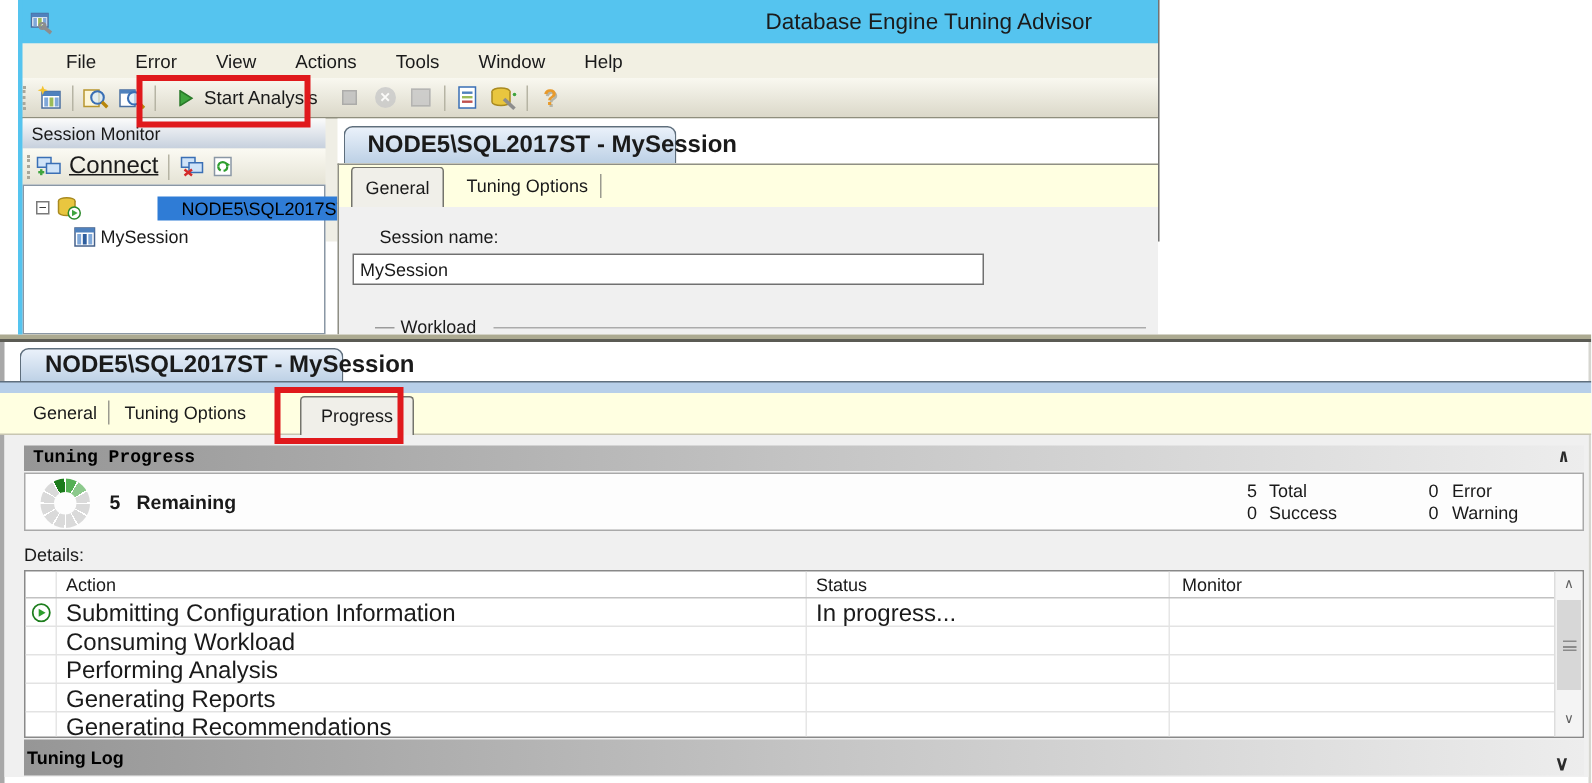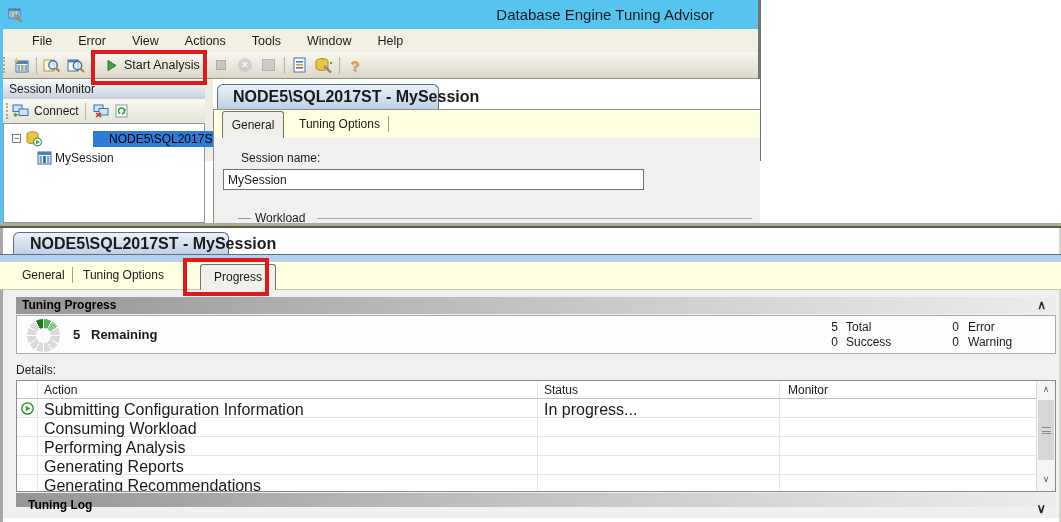--- a/index.html
+++ b/index.html
@@ -1,21 +1,21 @@
 <!DOCTYPE html>
 <html><head>
 <meta charset="utf-8">
 <style>
   *{box-sizing:border-box;margin:0;padding:0;}
   html,body{width:1061px;height:522px;}
   body{font-family:"Liberation Sans",sans-serif;background:#fff;color:#1a1a1a;}
   #canvas{position:relative;width:1061px;height:522px;background:#fff;overflow:hidden;}
 
   
-  #topwin{position:absolute;left:0;top:0;width:761px;height:161px;background:#EFEEE5;border-right:3px solid #737373;}
+  #topwin{position:absolute;left:12px;top:0;width:761px;height:161px;background:#EFEEE5;border-right:1px solid #737373;}
   #topwin .leftedge{position:absolute;left:0;top:0;width:3px;height:223px;background:#55C4EF;z-index:5;}
   .titlebar{position:absolute;left:0;top:0;width:100%;height:29px;background:#55C4EF;}
   .titlebar .apptitle{position:absolute;right:44px;top:6px;font-size:15px;color:#1b1b1b;white-space:nowrap;}
   .appicon{position:absolute;left:7px;top:6px;width:18px;height:18px;}
   .menubar{position:absolute;left:0;top:29px;width:100%;height:23px;background:#F2F0E3;display:flex;align-items:center;padding-left:19px;}
   .menu-item{padding:0 13px;font-size:12.5px;color:#1a1a1a;white-space:nowrap;}
   .toolbar{position:absolute;left:0;top:52px;width:100%;height:27px;background:linear-gradient(#F9F8F0,#DBD8C9);border-bottom:1px solid #8F8E7D;display:flex;align-items:center;}
   .grip{width:4px;height:16px;margin:0 2px 0 3px;border-left:2px dotted #A9A79A;}
   .tsep{width:1px;height:17px;background:#B6B4A4;margin:0 3px;}
   .tbtn{width:24px;height:22px;display:flex;align-items:center;justify-content:center;flex:none;}
@@ -28,21 +28,21 @@
   .help-q{font-size:15px;font-weight:bold;color:#E89A2B;text-shadow:1px 1px 0 #b5b5a8;}
   .help-q::before{content:"?";}
 
   
   .redbox{position:absolute;border:4px solid #E0191C;background:transparent;z-index:99;}
 
   
   #sm{position:absolute;left:3px;top:79px;width:202px;height:144px;background:#EFEEE5;}
   .sm-header{height:20px;background:linear-gradient(#FBFBFB,#C6D0DD);font-size:12px;padding:3px 0 0 6px;color:#1a1a1a;}
   .sm-toolbar{height:24px;background:linear-gradient(#FBFAF3,#E5E3D5);display:flex;align-items:center;}
-  .sm-toolbar .label{font-size:12px;margin-left:4px;white-space:nowrap;}
+  .sm-toolbar .label{font-size:16px;margin-left:4px;white-space:nowrap;text-decoration:underline;}
   .sm-tree{position:absolute;left:0;right:0;top:44px;bottom:0;background:#fff;border:1px solid #8A97A5;padding-top:5px;}
   .tree-row{display:flex;align-items:center;height:19px;font-size:12px;}
   .minusbox{width:9px;height:9px;border:1px solid #7A7A7A;background:#fff;margin-left:8px;font-size:9px;line-height:7px;text-align:center;color:#333;flex:none;}
   .minusbox::before{content:"\2212";}
   .sel-label{background:#2F7CD6;color:#000000;padding:1px 16px;white-space:nowrap;margin-left:48px;}
   .tree-ic{margin:0 3px 0 5px;flex:none;display:flex;}
 
   
   #topdoc{position:absolute;left:213px;top:79px;width:547px;height:144px;background:#fff;}
   .doc-tab{border:1px solid #5E6E7C;border-bottom:none;border-radius:6px 6px 0 0;background:linear-gradient(#EAF1FA,#BCD0E5);font-weight:bold;font-size:16px;white-space:nowrap;}
@@ -66,22 +66,22 @@
   .lframe{position:absolute;left:0;top:5px;bottom:0;width:3px;background:#A8A8A8;}
   .rframe{position:absolute;right:0;top:5px;bottom:0;width:2px;background:#D6D6D0;}
   #botwin .doc-tab{position:absolute;left:13px;top:9px;width:216px;height:23px;line-height:22px;padding-left:16px;}
   .blue-strip{position:absolute;left:0;top:31px;width:100%;height:8px;background:#B7CFE9;border-top:1px solid #5F6F7E;}
   .tabstrip2{position:absolute;left:0;top:39px;width:100%;height:28px;background:#FFFFE1;border-bottom:1px solid #C8C6B2;}
   .tabstrip2 .tab-plain{line-height:27px;}
   .tabstrip2 .tab-active{position:absolute;left:200px;top:2px;width:76px;height:26px;line-height:24px;}
   .content2{position:absolute;left:3px;top:67px;width:1056px;height:228px;background:#F0F0F0;}
 
   .hdrbar{position:absolute;left:13px;width:1040px;background:linear-gradient(90deg,#969696,#C4C4C4 50%,#EDEDED);font-weight:bold;font-size:12px;color:#000;}
-  .tp-bar{top:7px;height:17px;line-height:17px;padding-left:6px;}
-  .tl-bar{top:203px;height:14px;line-height:24px;padding-left:12px;}
+  .tp-bar{top:7px;height:17px;line-height:17px;padding-left:6px;font-family:Liberation Mono, monospace;}
+  .tl-bar{top:203px;height:24px;line-height:24px;padding-left:2px;}
   .chev{position:absolute;right:10px;top:0;font-weight:bold;color:#2B2B2B;font-size:12px;}
   .chev-up::before{content:"\2227";}
   .chev-down::before{content:"\2228";}
 
   .sumpanel{position:absolute;left:13px;top:25px;width:1040px;height:39px;background:#FDFDFD;border:1px solid #A9A9A9;}
   .spinner{position:absolute;left:10px;top:3px;width:33px;height:33px;border-radius:50%;
     background:conic-gradient(#fff 0deg 2deg,#54B054 2deg 28deg,#fff 28deg 32deg,#8CC98C 32deg 58deg,#fff 58deg 62deg,#DADADA 62deg 88deg,#fff 88deg 92deg,#DADADA 92deg 118deg,#fff 118deg 122deg,#DADADA 122deg 148deg,#fff 148deg 152deg,#DADADA 152deg 178deg,#fff 178deg 182deg,#DADADA 182deg 208deg,#fff 208deg 212deg,#DADADA 212deg 238deg,#fff 238deg 242deg,#DADADA 242deg 268deg,#fff 268deg 272deg,#DADADA 272deg 298deg,#fff 298deg 302deg,#DADADA 302deg 328deg,#fff 328deg 332deg,#1B7B1B 332deg 358deg,#fff 358deg 360deg);}
   .spinner::after{content:"";position:absolute;left:9px;top:9px;right:9px;bottom:9px;border-radius:50%;background:#FDFDFD;}
   .remain-val{position:absolute;left:56px;top:11px;font-weight:bold;font-size:13px;}
   .remain-lbl{position:absolute;left:74px;top:11px;font-weight:bold;font-size:13px;}

